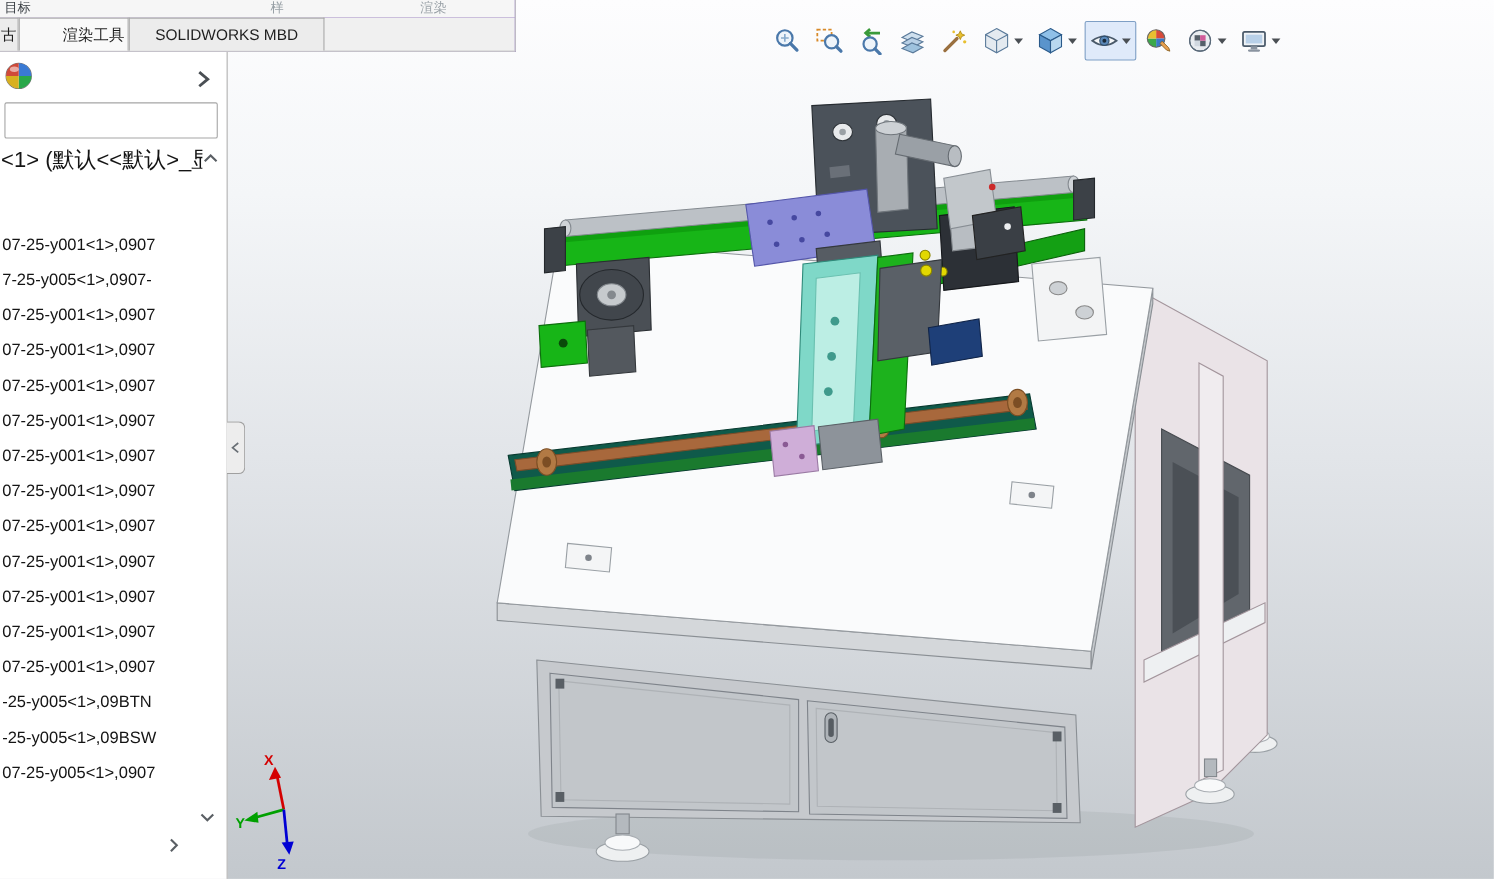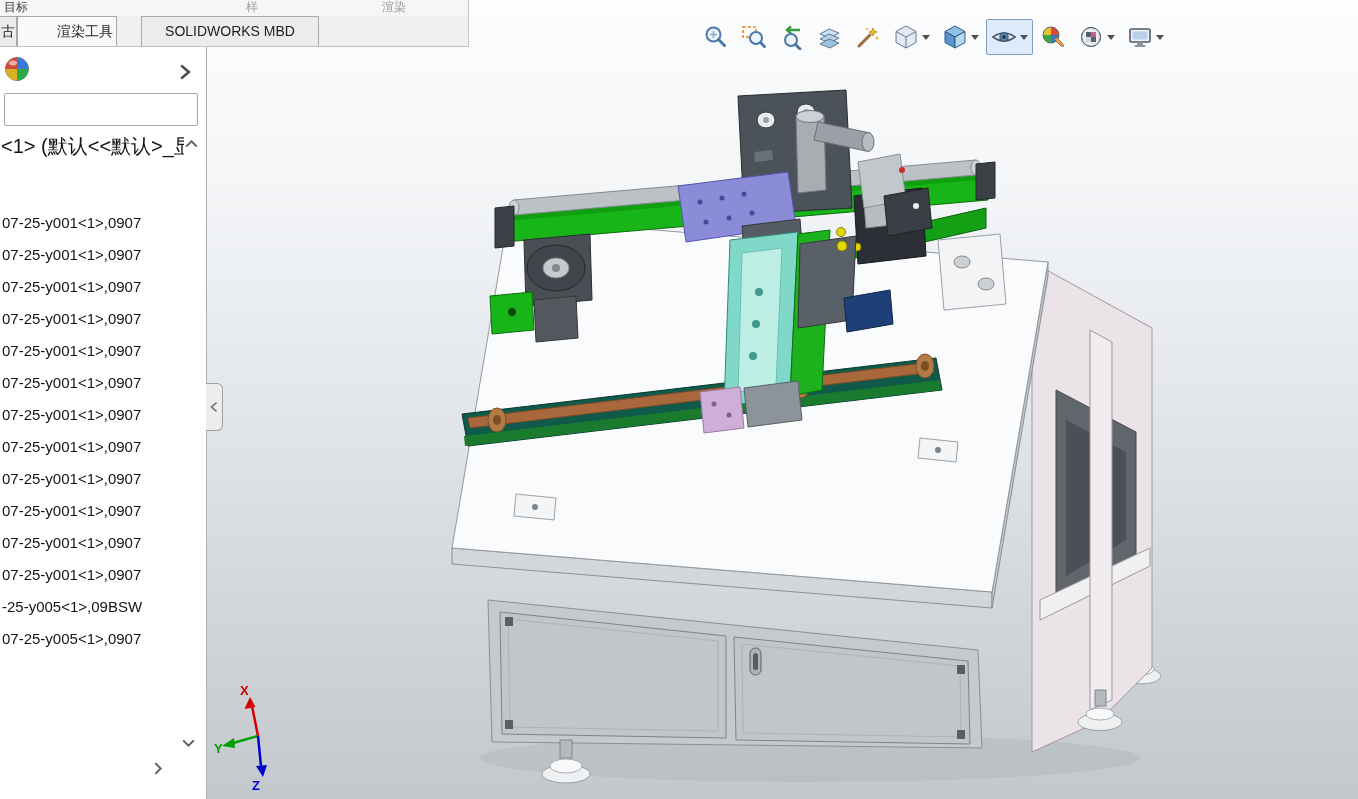--- a/index.html
+++ b/index.html
@@ -26,21 +26,21 @@
   .header { position:absolute; left:0; top:0; width:469px; height:47px; background:#4c1d95; border-right:1px solid #c9c9c9; z-index:40; box-sizing:border-box; }
   .ribbon-strip { position:absolute; top:0; left:0; right:0; height:16px; background:#f6f6f6; overflow:hidden; }
   .rb-label { position:absolute; top:0; font-size:12px; line-height:15px; color:#98a0a6; white-space:nowrap; }
   .rb-label.dark { color:#3a3f44; }
   .tabbar { position:absolute; top:16px; left:0; right:0; height:31px; background:#f0f0f0; border-bottom:1px solid #c2c2c2; display:flex; box-sizing:border-box; }
   .tab { height:30px; line-height:29px; text-align:center; font-size:14px; color:#1e1e1e; border:1px solid #a9a9a9; border-bottom:none; background:#ececec; box-sizing:border-box; white-space:nowrap; overflow:hidden; cursor:default; }
   .tab.partial { width:17px; border-left:none; }
   .tab.active { background:#f9f9f9;padding-left:36px; }
   .tab.t1 { width:100px; }
   .tab.t2 { width:174px; margin-left:1px; }
-  .tab.t3 { width:178px;margin-left:24px; }
+  .tab.t3 { width:178px; }
 
   
   .tree-panel { position:absolute; left:0; top:47px; width:207px; height:752px; background:#ffffff; border-right:1px solid #b0b0b0; box-sizing:border-box; overflow:hidden; z-index:20; }
   .tp-icon { position:absolute; left:3px; top:8px; }
   .tp-expand { position:absolute; left:176px; top:16px; cursor:pointer; }
   .tree-search { position:absolute; left:4px; top:46px; width:194px; height:33px; box-sizing:border-box; border:1px solid #a5a5a5; border-radius:2px; background:#fff; padding:0 6px; font-size:14px; font-family:inherit; }
   .tree-root { position:absolute; left:1px; top:85px; width:183px; height:28px; line-height:28px; font-size:20px; color:#141414; white-space:nowrap; overflow:hidden; }
   .tp-up { position:absolute; left:184px; top:90px; cursor:pointer; }
   .tree-items { position:absolute; left:0; top:160px; width:207px; }
   .tree-item { height:32px; line-height:32px; font-size:15px; color:#141414; white-space:nowrap; overflow:hidden; padding-left:2px; cursor:default; }
@@ -351,31 +351,33 @@
     </span>
     <input class="tree-search" value="" style="">
     <div class="tree-root">&lt;1&gt; (默认&lt;&lt;默认&gt;_显</div>
     <span class="tp-up">
       <svg width="15" height="15" viewBox="0 0 14 14">
           <path d="M2 9 L7 4 L12 9" fill="none" stroke="#5a5f64" stroke-width="1.8"></path>
         </svg>
     </span>
     <div class="tree-items">
       <div class="tree-item">07-25-y001&lt;1&gt;,0907</div>
-      <div class="tree-item">07-25-y001&lt;1&gt;,0907</div>
-      <div class="tree-item">07-25-y001&lt;1&gt;,0907</div>
-      <div class="tree-item">07-25-y001&lt;1&gt;,0907</div>
-      <div class="tree-item">07-25-y001&lt;1&gt;,0907</div>
-      <div class="tree-item">07-25-y001&lt;1&gt;,0907</div>
-      <div class="tree-item">07-25-y001&lt;1&gt;,0907</div>
-      <div class="tree-item">07-25-y001&lt;1&gt;,0907</div>
-      <div class="tree-item">07-25-y001&lt;1&gt;,0907</div>
-      <div class="tree-item">07-25-y001&lt;1&gt;,0907</div>
-      <div class="tree-item">07-25-y001&lt;1&gt;,0907</div>
-      <div class="tree-item">07-25-y001&lt;1&gt;,0907</div>
+      <div class="tree-item">7-25-y005&lt;1&gt;,0907-</div>
+      <div class="tree-item">07-25-y001&lt;1&gt;,0907</div>
+      <div class="tree-item">07-25-y001&lt;1&gt;,0907</div>
+      <div class="tree-item">07-25-y001&lt;1&gt;,0907</div>
+      <div class="tree-item">07-25-y001&lt;1&gt;,0907</div>
+      <div class="tree-item">07-25-y001&lt;1&gt;,0907</div>
+      <div class="tree-item">07-25-y001&lt;1&gt;,0907</div>
+      <div class="tree-item">07-25-y001&lt;1&gt;,0907</div>
+      <div class="tree-item">07-25-y001&lt;1&gt;,0907</div>
+      <div class="tree-item">07-25-y001&lt;1&gt;,0907</div>
+      <div class="tree-item">07-25-y001&lt;1&gt;,0907</div>
+      <div class="tree-item">07-25-y001&lt;1&gt;,0907</div>
+      <div class="tree-item">-25-y005&lt;1&gt;,09BTN</div>
       <div class="tree-item">-25-y005&lt;1&gt;,09BSW</div>
       <div class="tree-item">07-25-y005&lt;1&gt;,0907</div>
     </div>
     <span class="tp-down">
       <svg width="15" height="15" viewBox="0 0 14 14">
           <path d="M2 5 L7 10 L12 5" fill="none" stroke="#5a5f64" stroke-width="1.8"></path>
         </svg>
     </span>
     <span class="tp-right">
       <svg width="15" height="15" viewBox="0 0 14 14">

